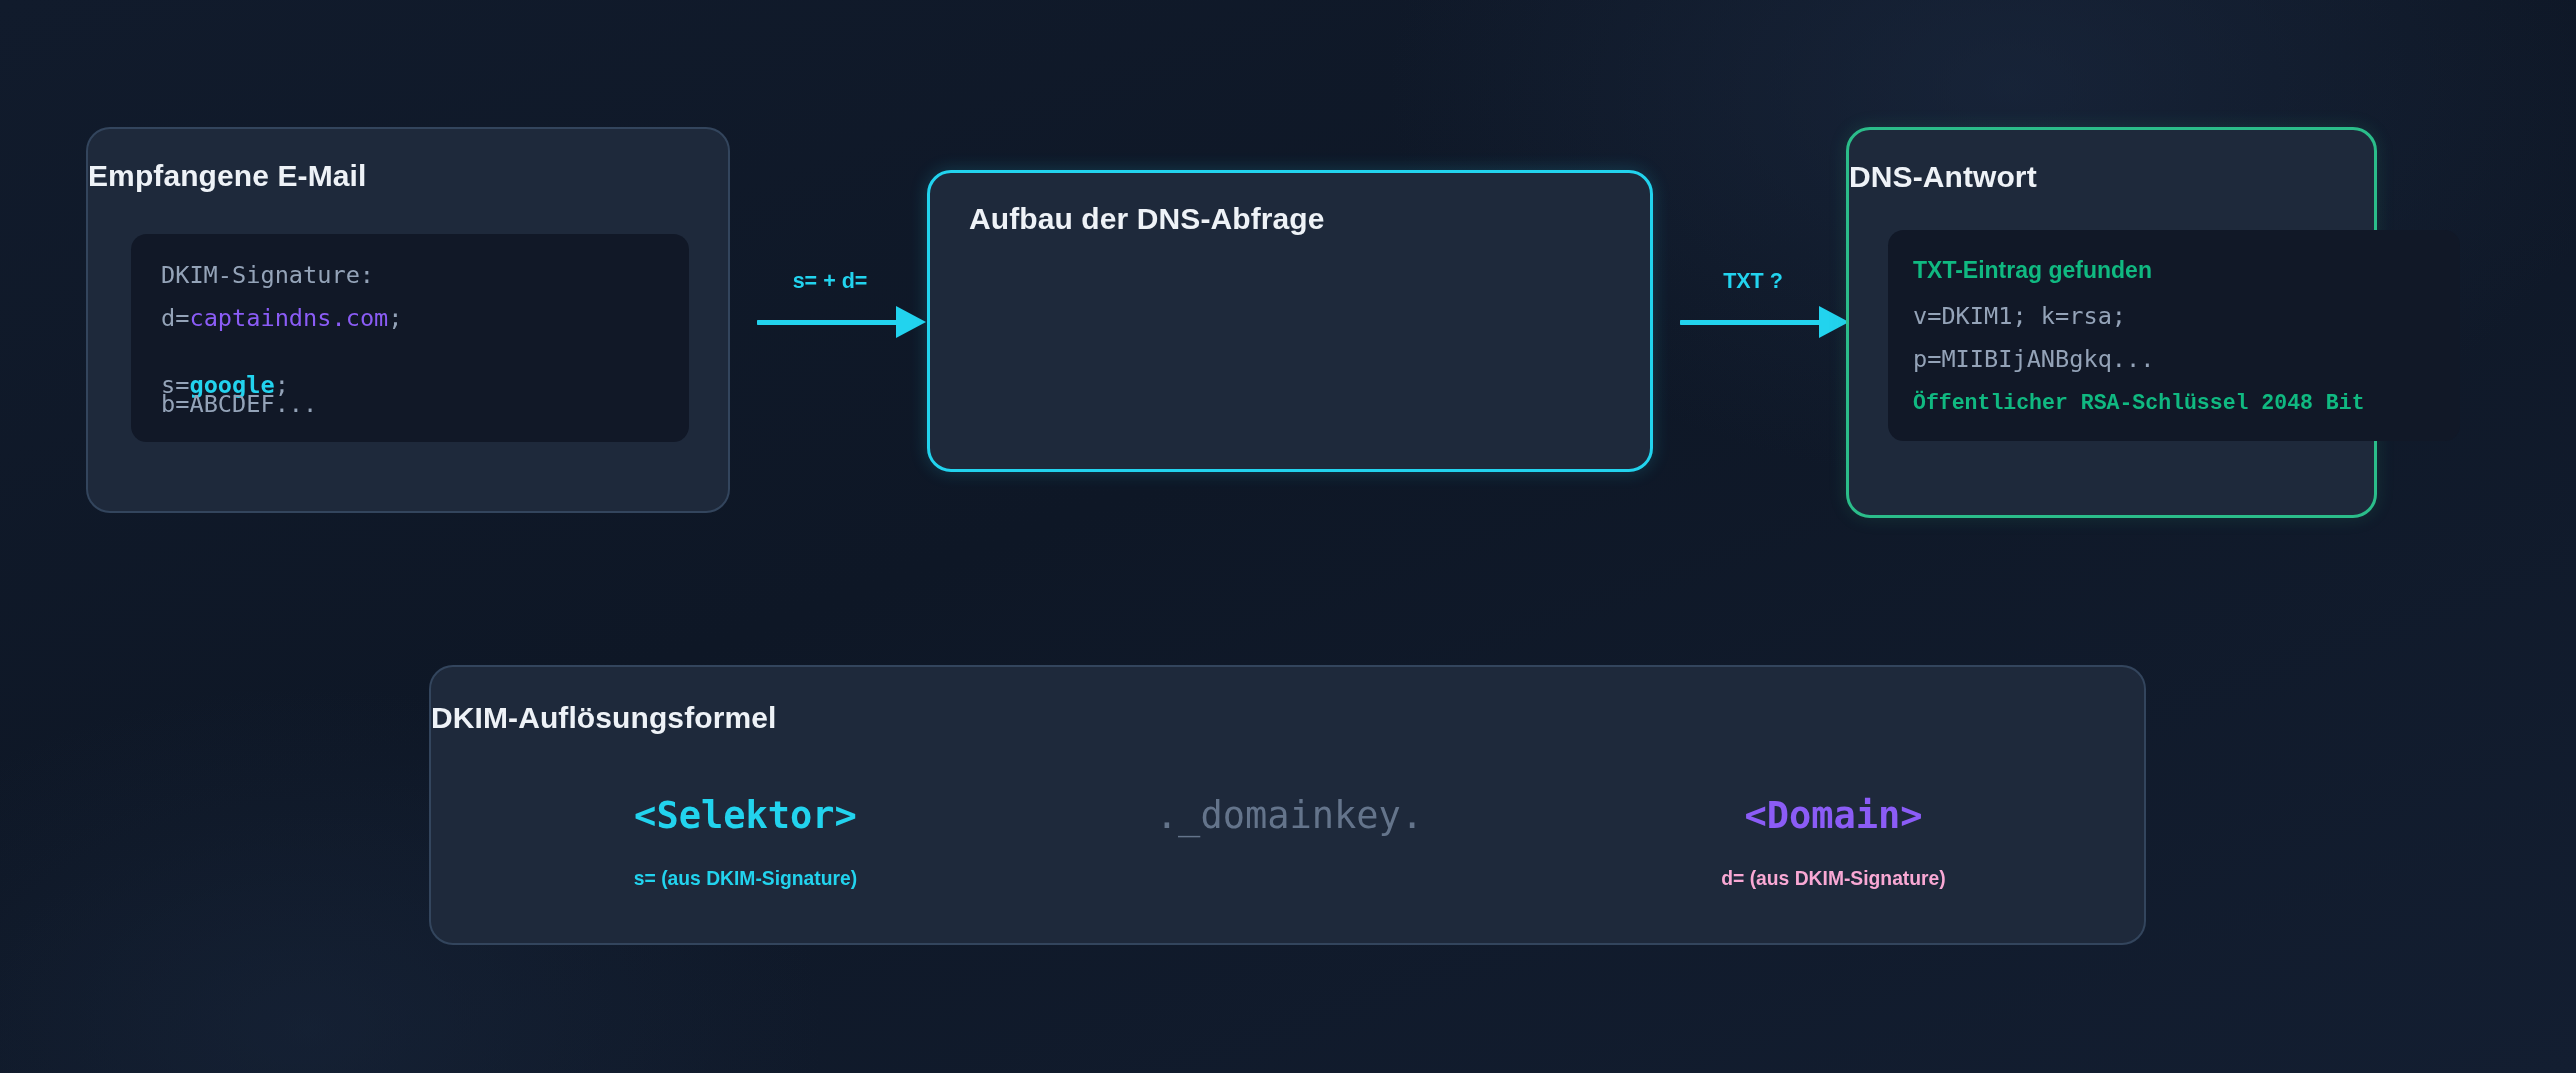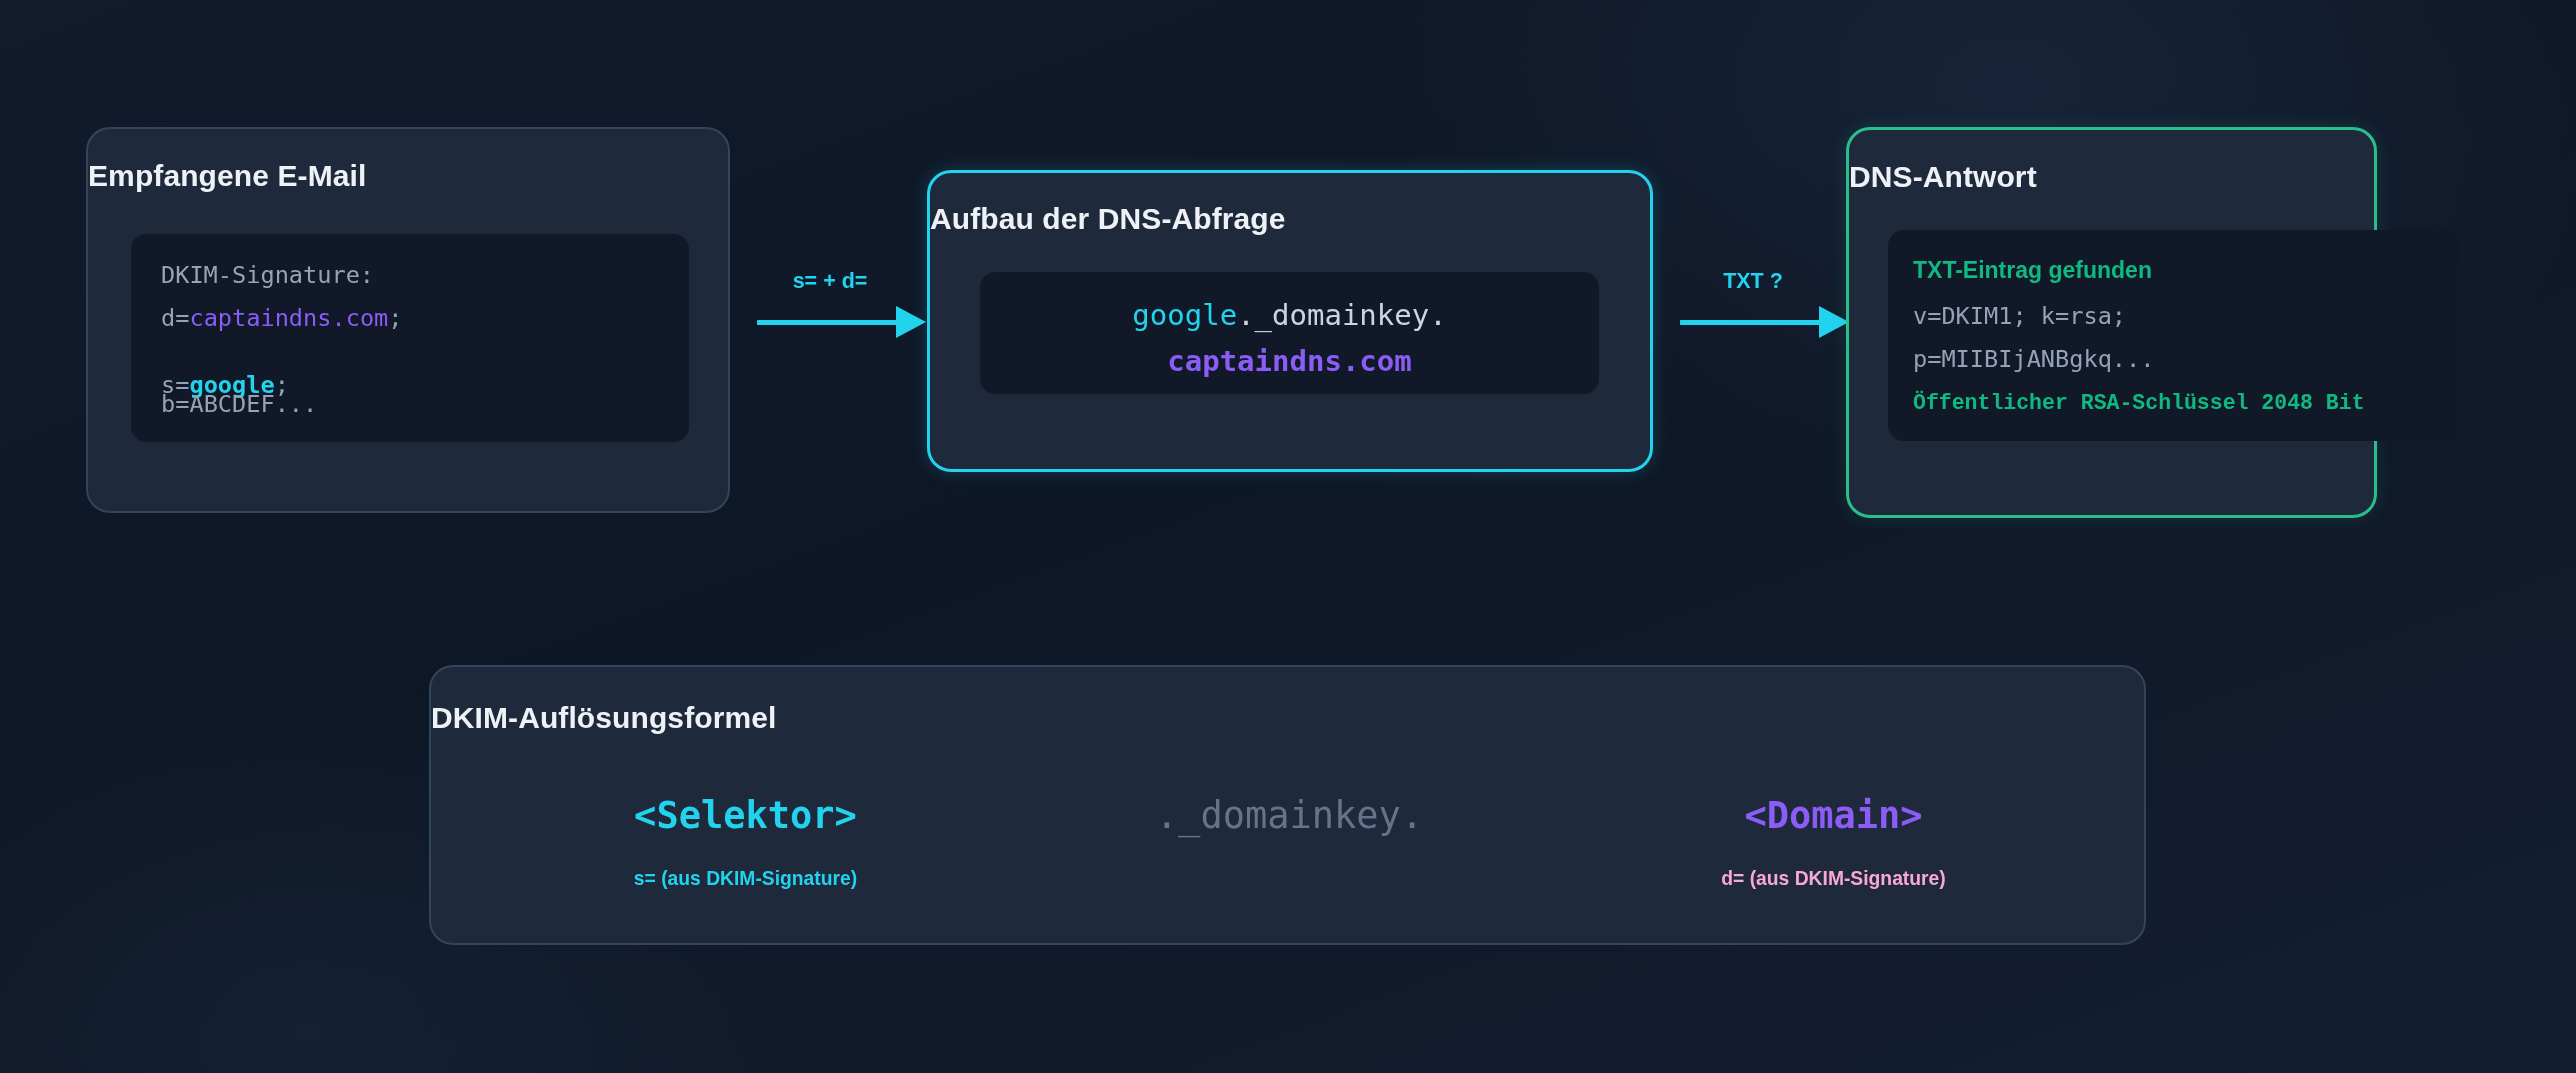--- a/index.html
+++ b/index.html
@@ -159,26 +159,22 @@
     </div>
   </div>
 
   <div class="arrow-label" style="left:744px; top:269px; width:172px;">s= + d=</div>
   <div class="arrow" style="left:757px; top:320px; width:169px;">
     <div class="shaft" style="width:140px;"></div>
     <div class="head" style="left:139px;"></div>
   </div>
 
   <div class="card accent-cyan" style="left:927px; top:170px; width:726px; height:302px;">
-    <div class="card-title" style="top:29px;">Aufbau der DNS-Abfrage</div>
-
-    <div class="code-panel" style="left:50px; top:99px; width:619px; height:122px;">
-      <div class="mono-big" style="position:absolute; left:0; right:0; top:26px;"><span class="c-cyan">google</span><span class="c-white">._domainkey.</span></div>
-      <div class="mono-big" style="position:absolute; left:0; right:0; top:72px;"><span class="c-purple" style="font-weight:bold;">captaindns.com</span></div>
-    </div>
+    <div class="card-title" style="top:29px;margin-left:39px;">Aufbau der DNS-Abfrage</div>
+
   </div>
 
   <div class="arrow-label" style="left:1667px; top:269px; width:172px;">TXT ?</div>
   <div class="arrow" style="left:1680px; top:320px; width:169px;">
     <div class="shaft" style="width:140px;"></div>
     <div class="head" style="left:139px;"></div>
   </div>
 
   <div class="card accent-green" style="left:1846px; top:127px; width:531px; height:391px;">
     <div class="card-title" style="top:30px;">DNS-Antwort</div>

